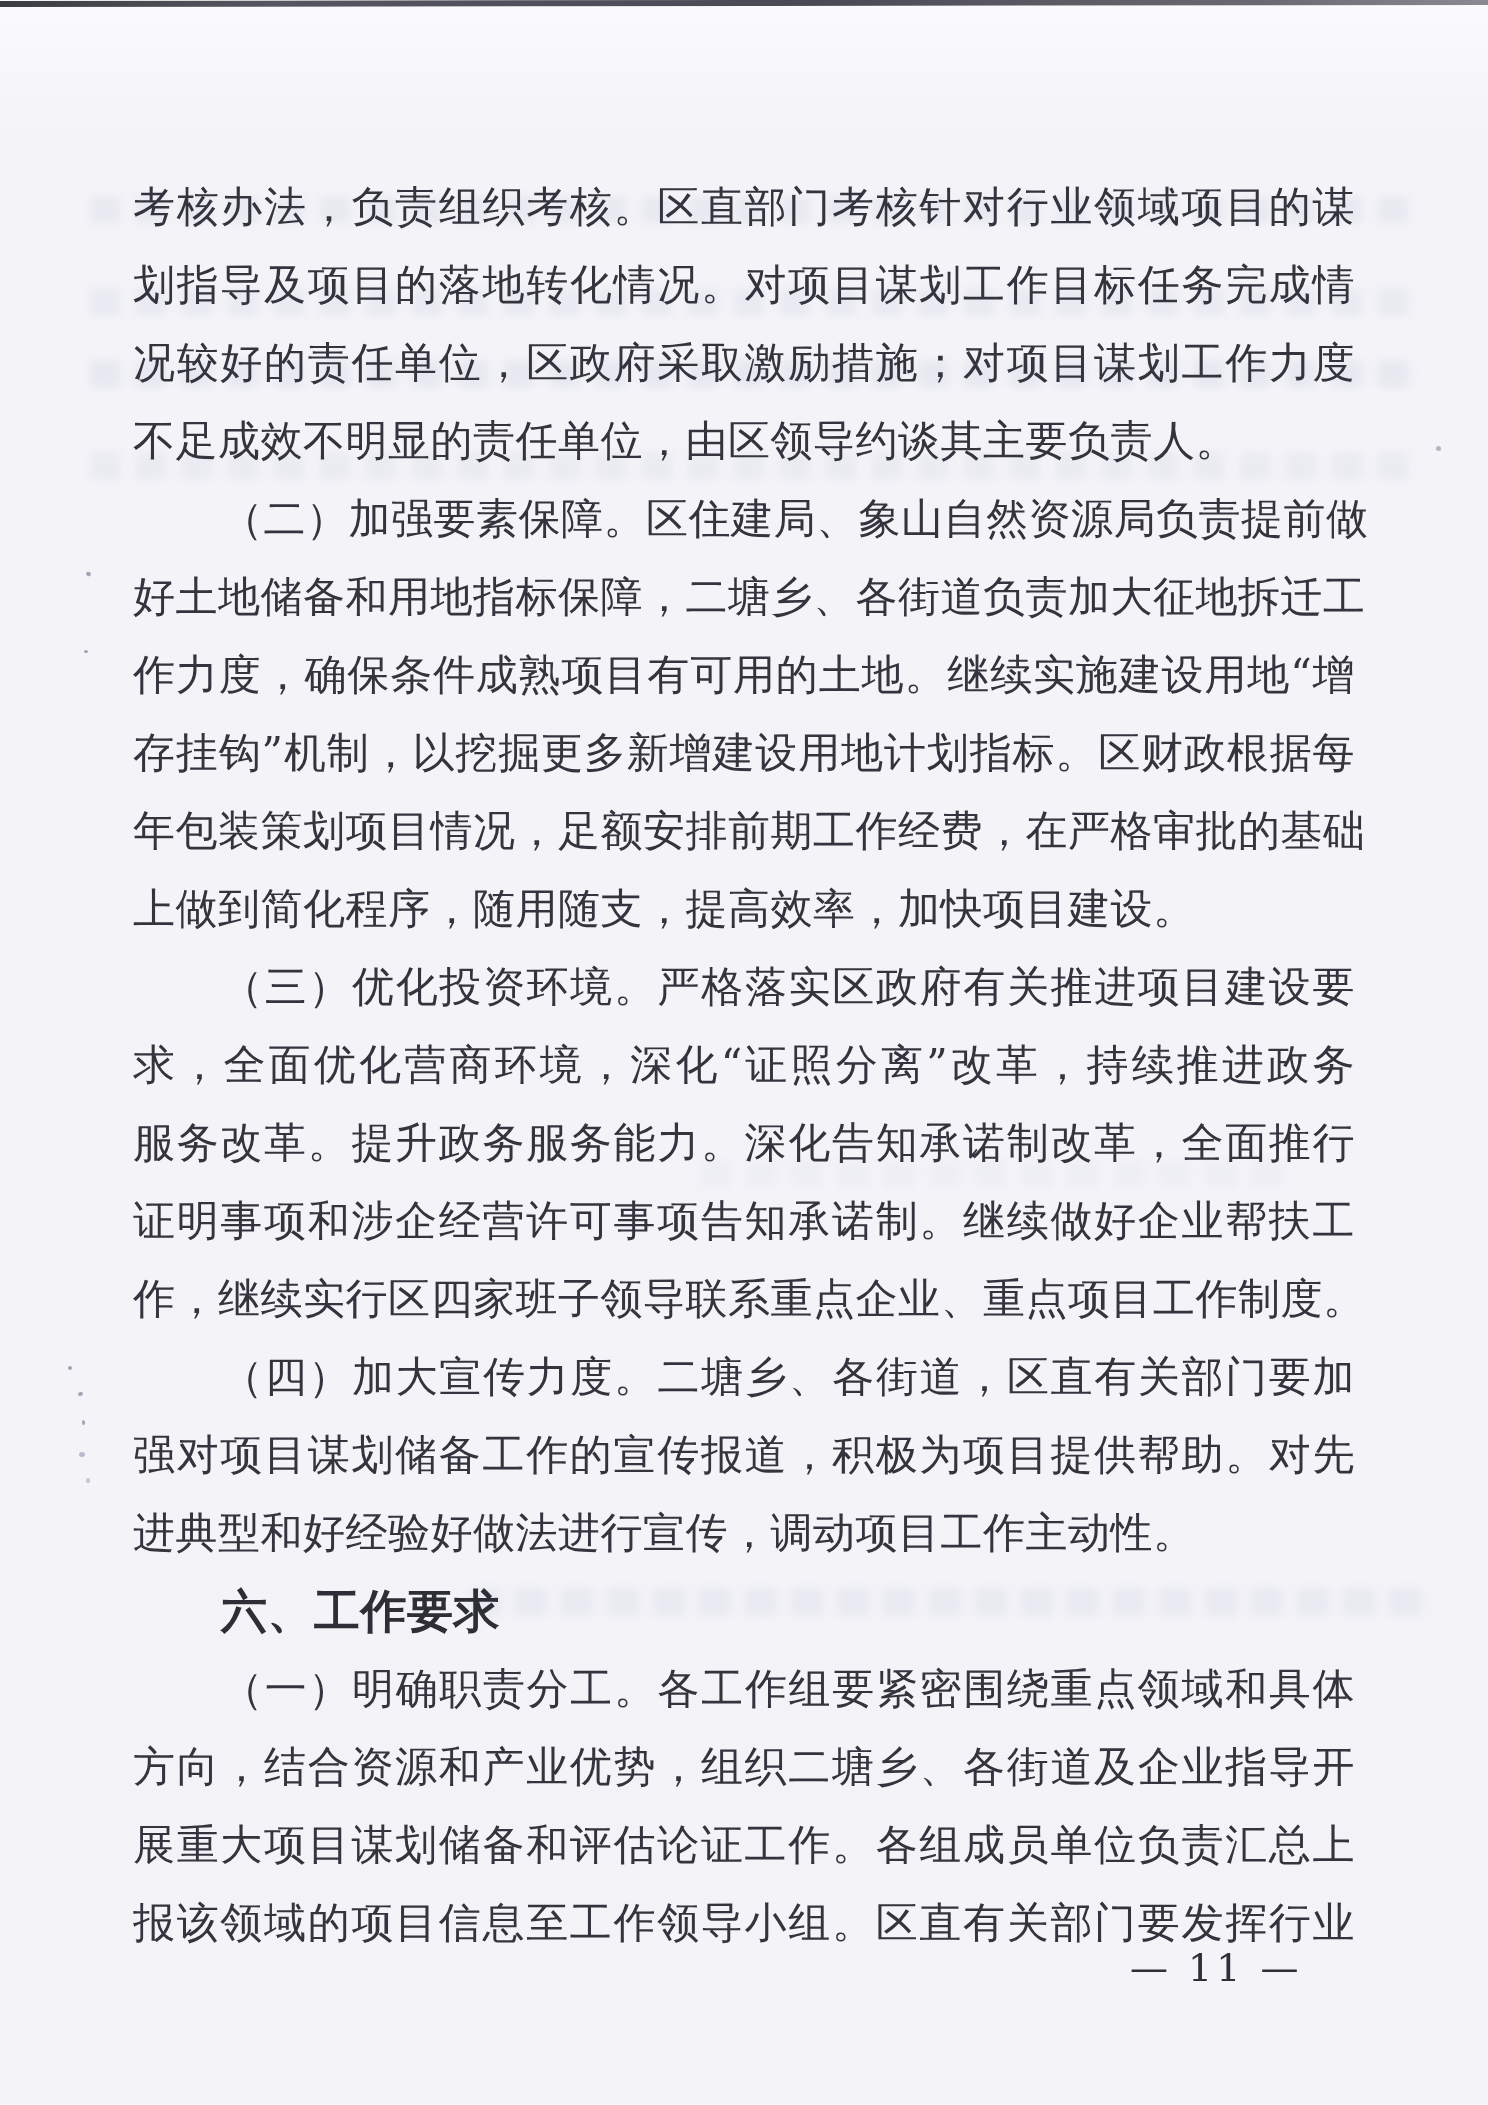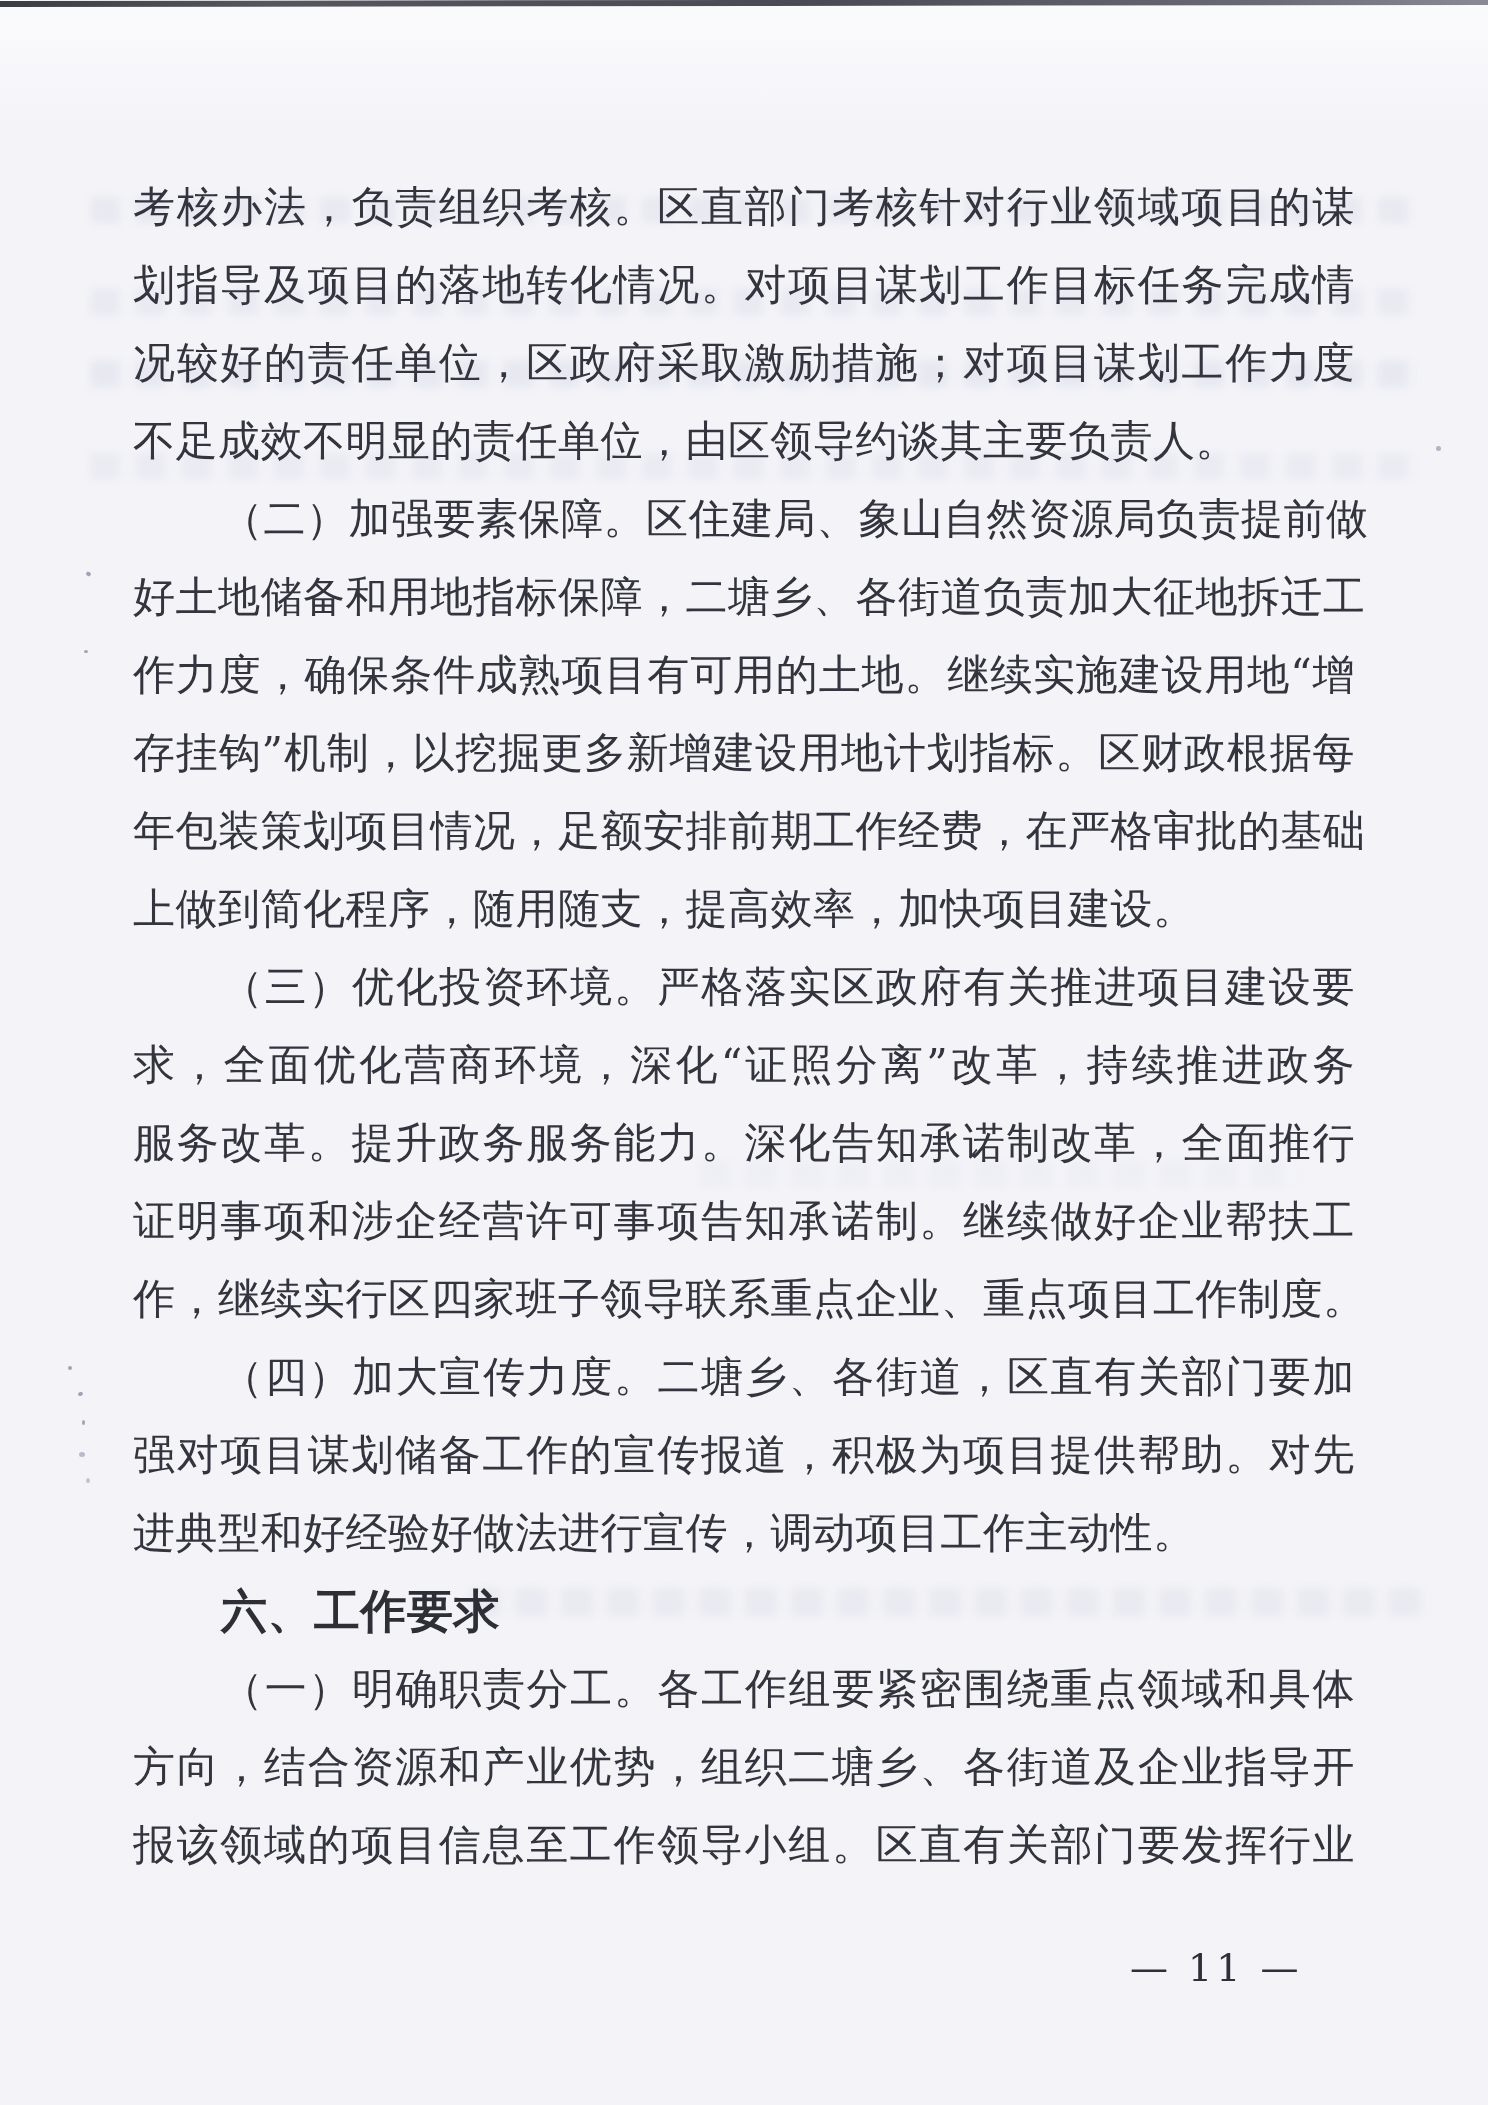--- a/index.html
+++ b/index.html
@@ -142,18 +142,19 @@
     <div class="line">求，全面优化营商环境，深化“证照分离”改革，持续推进政务</div>
     <div class="line">服务改革。提升政务服务能力。深化告知承诺制改革，全面推行</div>
     <div class="line">证明事项和涉企经营许可事项告知承诺制。继续做好企业帮扶工</div>
     <div class="line">作，继续实行区四家班子领导联系重点企业、重点项目工作制度。</div>
     <div class="line indent">（四）加大宣传力度。二塘乡、各街道，区直有关部门要加</div>
     <div class="line">强对项目谋划储备工作的宣传报道，积极为项目提供帮助。对先</div>
     <div class="line end">进典型和好经验好做法进行宣传，调动项目工作主动性。</div>
     <div class="line heading indent">六、工作要求</div>
     <div class="line indent">（一）明确职责分工。各工作组要紧密围绕重点领域和具体</div>
     <div class="line">方向，结合资源和产业优势，组织二塘乡、各街道及企业指导开</div>
+    <div class="line">展重大项目谋划储备和评估论证工作。各组成员单位负责汇总上</div>
     <div class="line">报该领域的项目信息至工作领导小组。区直有关部门要发挥行业</div>
   </div>
 
   <div class="page-number">— 11 —</div>
 
 </div>
 
 </body></html>

